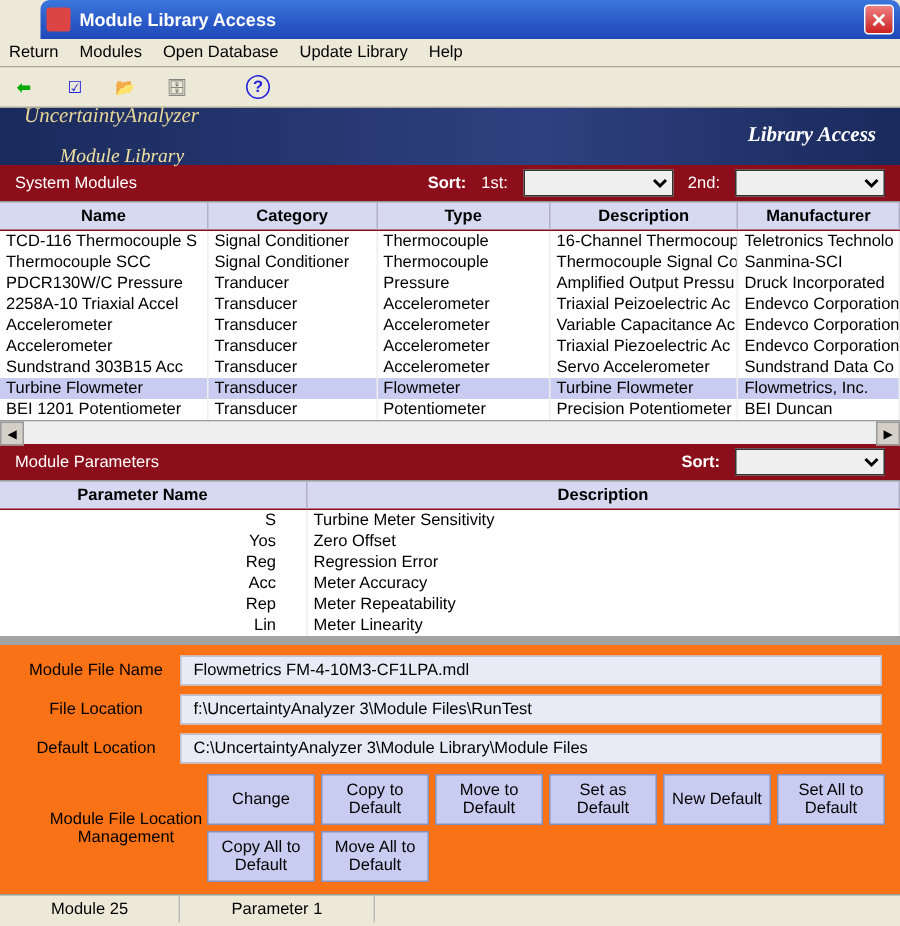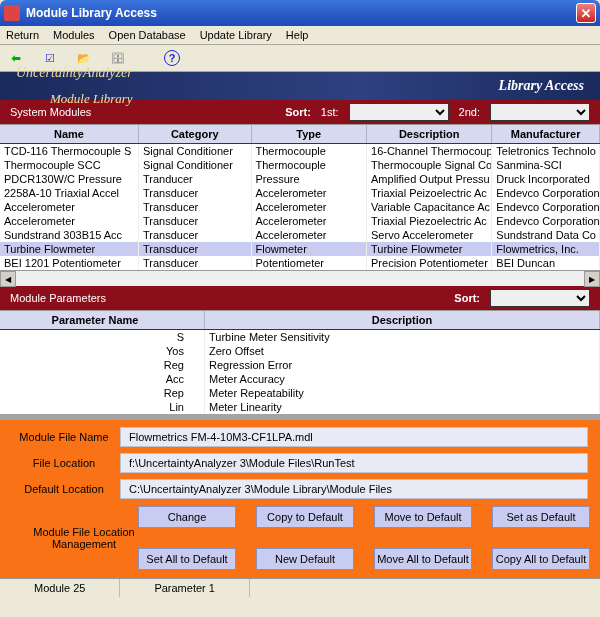--- a/index.html
+++ b/index.html
@@ -1,25 +1,25 @@
 <!DOCTYPE html>
 <html><head>
 <meta charset="utf-8">
 <style>
 * { box-sizing: border-box; margin: 0; padding: 0; }
 body { font-family: Tahoma, Arial, sans-serif; font-size: 11px; background: #ece9d8; width: 600px; height: 617px; overflow: hidden; }
-.titlebar { height: 26px; background: linear-gradient(to bottom, #3b77dd 0%, #2c5dca 50%, #1e4ab8 100%); display: flex; align-items: center; padding: 0 4px; color: #fff; font-weight: bold; font-size: 12px; border-top-left-radius: 6px; border-top-right-radius: 6px; }
+.titlebar { height: 26px; background: linear-gradient(to bottom, #3b77dd 0%, #2c5dca 50%, #1e4ab8 100%); display: flex; align-items: center; padding: 0 4px; color: #fff; font-weight: bold; font-size: 12px; border-top-left-radius: 6px; border-top-right-radius: 6px; margin-left: 27px; }
 .titlebar .ti { width: 16px; height: 16px; background: #d44; margin-right: 6px; border-radius: 2px; }
 .titlebar .sp { flex: 1; }
 .close-btn { width: 20px; height: 20px; background: linear-gradient(to bottom,#f08080,#c22); border: 1px solid #fff; border-radius: 3px; color: #fff; display: flex; align-items: center; justify-content: center; font-weight: bold; font-size: 13px; cursor: pointer; }
 .menubar { background: #ece9d8; border-bottom: 1px solid #aca899; padding: 3px 6px; display: flex; gap: 14px; font-size: 11px; }
 .menubar span { cursor: pointer; }
 .toolbar { background: #ece9d8; border-bottom: 1px solid #aca899; padding: 3px 6px; display: flex; gap: 14px; align-items: center; }
 .tb { width: 20px; height: 20px; display: flex; align-items: center; justify-content: center; cursor: pointer; }
-.banner { height: 28px; background: linear-gradient(to right,#1a2a5c 0%, #2e4080 60%, #1a2a5c 100%); display: flex; align-items: center; padding: 0 16px; font-style: italic; color: #e8d898; text-align: right; }
+.banner { height: 38px; background: linear-gradient(to right,#1a2a5c 0%, #2e4080 60%, #1a2a5c 100%); display: flex; align-items: center; padding: 0 16px; font-style: italic; color: #e8d898; }
 .banner .b1 { font-family: Georgia, serif; font-size: 14px; }
 .banner .b2 { font-family: Georgia, serif; font-size: 13px; margin-left: 24px; margin-top: 10px; color: #f0e0a0; }
 .banner .sp { flex: 1; }
 .banner .b3 { font-family: Georgia, serif; font-size: 14px; color: #fff; font-weight: bold; }
 .redhdr { background: #8b0e1a; color: #fff; padding: 3px 10px; display: flex; align-items: center; gap: 10px; font-size: 11px; }
 .redhdr .sp { flex: 1; }
 .redhdr select { font-size: 11px; width: 100px; height: 18px; border: 1px solid #333; }
 .colhdr { background: #d6d9f0; display: flex; border-bottom: 1px solid #8b0e1a; border-top: 1px solid #999; }
 .colhdr > div { padding: 3px 6px; font-weight: bold; text-align: center; border-right: 1px solid #b0b0c8; font-size: 11px; }
 .tbl { background: #fff; overflow: hidden; }
@@ -32,21 +32,21 @@
 .scroll-h .trk { flex: 1; background: #efefef; }
 .p-name { width: 205px; text-align: right; padding-right: 20px !important; } .p-desc { flex: 1; }
 .parm-rows { background: #fff; }
 .parm-rows .row > div:first-child { text-align: right; padding-right: 20px; }
 .file-sec { background: #f97316; padding: 4px; border-top: 6px solid #a3a3a3; }
 .file-row { display: flex; align-items: center; padding: 2px 6px; font-size: 11px; }
 .file-row .lbl { width: 108px; text-align: center; }
 .file-row .val { flex: 1; padding-left: 10px; border: 1px solid #c0c0d0; background: #e8eaf6; padding: 3px 8px; margin: 1px 2px; }
 .mgmt { display: flex; align-items: center; padding: 4px 6px; }
 .mgmt .lbl { width: 108px; text-align: center; margin-left: 20px; }
-.mgmt .btns { flex: 1; display: grid; grid-template-columns: repeat(4,1fr); gap: 20px; }
+.mgmt .btns { flex: 1; display: grid; grid-template-columns: repeat(6,1fr); gap: 4px; }
 .mgmt button { font-size: 11px; padding: 4px 2px; background: #c8ccf0; border: 1px solid #8890c0; cursor: pointer; }
 .status { background: #ece9d8; border-top: 1px solid #999; display: flex; font-size: 11px; }
 .status > div { padding: 3px 34px; border-right: 1px solid #bbb; }
 </style>
 </head>
 <body>
 
 <div class="titlebar">
   <div class="ti"></div>
   <span>Module Library Access</span>
@@ -222,24 +222,24 @@
     <div class="lbl">Default Location</div>
     <div class="val">C:\UncertaintyAnalyzer 3\Module Library\Module Files</div>
   </div>
   <div class="mgmt">
     <div class="lbl">Module File Location Management</div>
     <div class="btns">
       <button>Change</button>
       <button>Copy to Default</button>
       <button>Move to Default</button>
       <button>Set as Default</button>
+      <button>New Default</button>
       <button>Set All to Default</button>
-      <button>New Default</button>
+      <button>Copy All to Default</button>
       <button>Move All to Default</button>
-      <button>Copy All to Default</button>
     </div>
   </div>
 </div>
 
 <div class="status">
   <div>Module 25</div>
   <div>Parameter 1</div>
 </div>
 
 </body></html>

